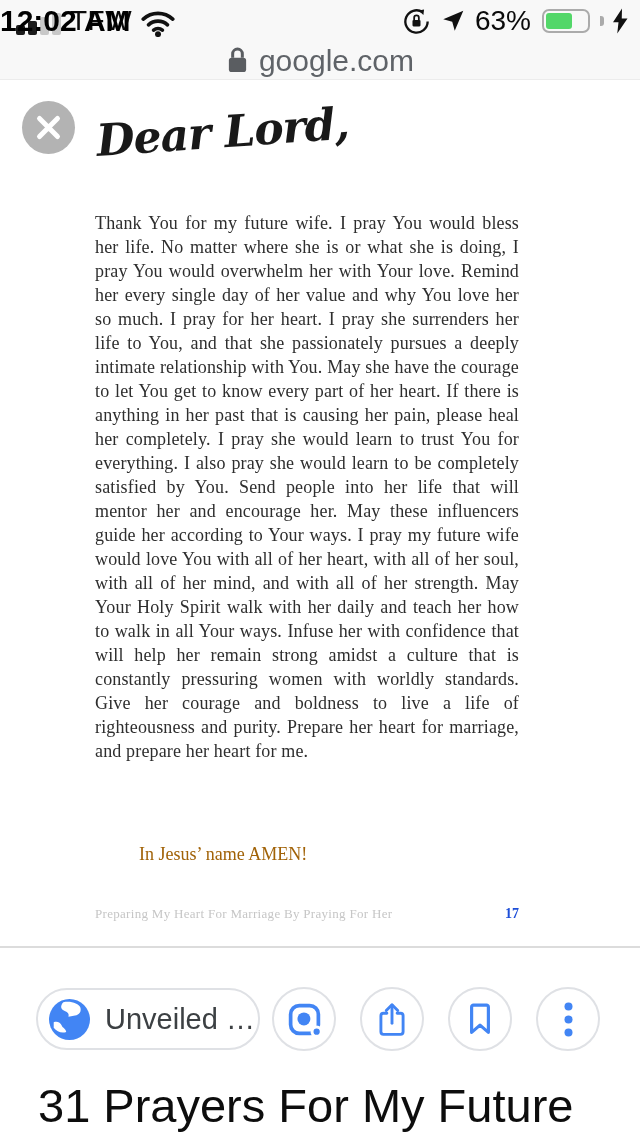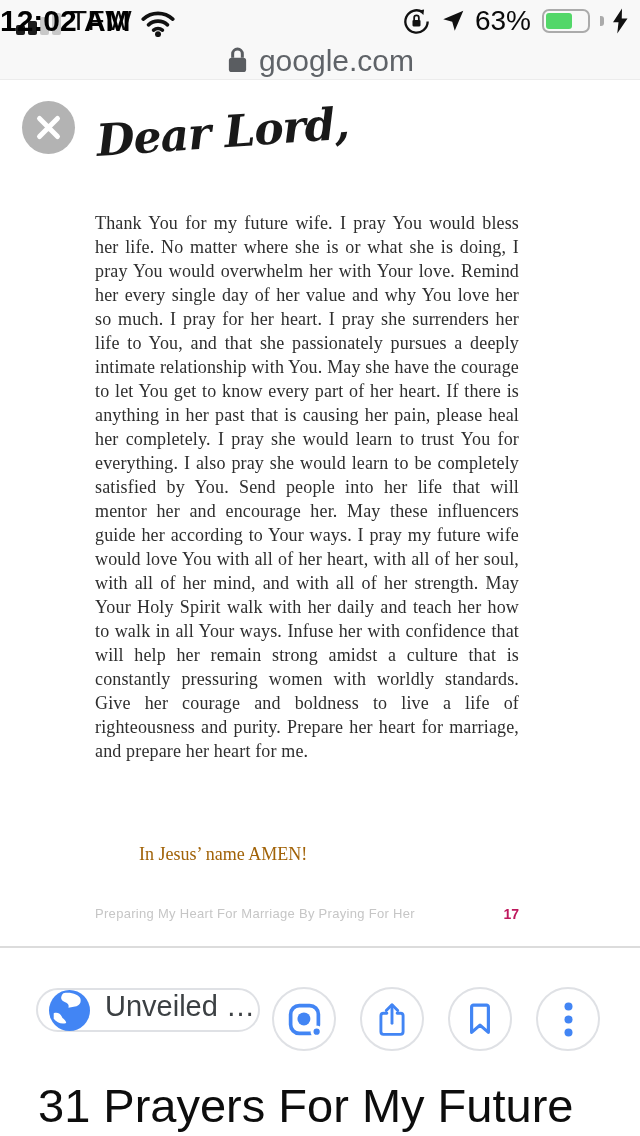--- a/index.html
+++ b/index.html
@@ -57,31 +57,31 @@
     font-family:"Liberation Serif", serif; font-size:18px; line-height:24px;
     color:#2e2e2e; text-align:justify; letter-spacing:.15px;
   }
   .closing {
     position:absolute; left:95px; top:844px; width:424px;
     font-family:"Liberation Serif", serif; font-size:18px; color:#a16207;margin-left:44px;
   }
   .book-footer {
     position:absolute; left:95px; top:906px; width:424px;
     display:flex; justify-content:space-between; align-items:flex-start;
-    font-family:Liberation Sans, sans-serif;
+    font-family:Liberation Serif, serif;
   }
   .book-footer .bft { font-size:13px; color:#c6c6c6; letter-spacing:.3px; }
-  .book-footer .bpn { font-size:14px; font-weight:700; color:#be185d; }
+  .book-footer .bpn { font-size:14px; font-weight:700; color:#1d4ed8; }
   .divider { position:absolute; left:0; top:946px; width:640px; height:2px; background:#dcdcdc; }
   
   .toolbar { position:absolute; left:0; top:986px; width:640px; height:66px; }
   .pill {
-    position:absolute; left:36px; top:2px; width:224px; height:44px;
+    position:absolute; left:36px; top:2px; width:224px; height:62px;
     background:#fff; border:2px solid #dfe1e5; border-radius:31px; cursor:pointer;
-    display:flex; gap:15px; padding:0 0 0 11px;
+    display:flex; align-items:center; gap:15px; padding:0 0 0 11px;
   }
   .pill-label {
     font-family:"Liberation Sans", sans-serif; font-size:29px; color:#3c4043;
     white-space:nowrap; overflow:hidden;
   }
   .circle-btn {
     position:absolute; top:1px; width:64px; height:64px; border-radius:50%;
     background:#fff; border:2px solid #dfe1e5; cursor:pointer;
     display:flex; align-items:center; justify-content:center; padding:0;
   }

